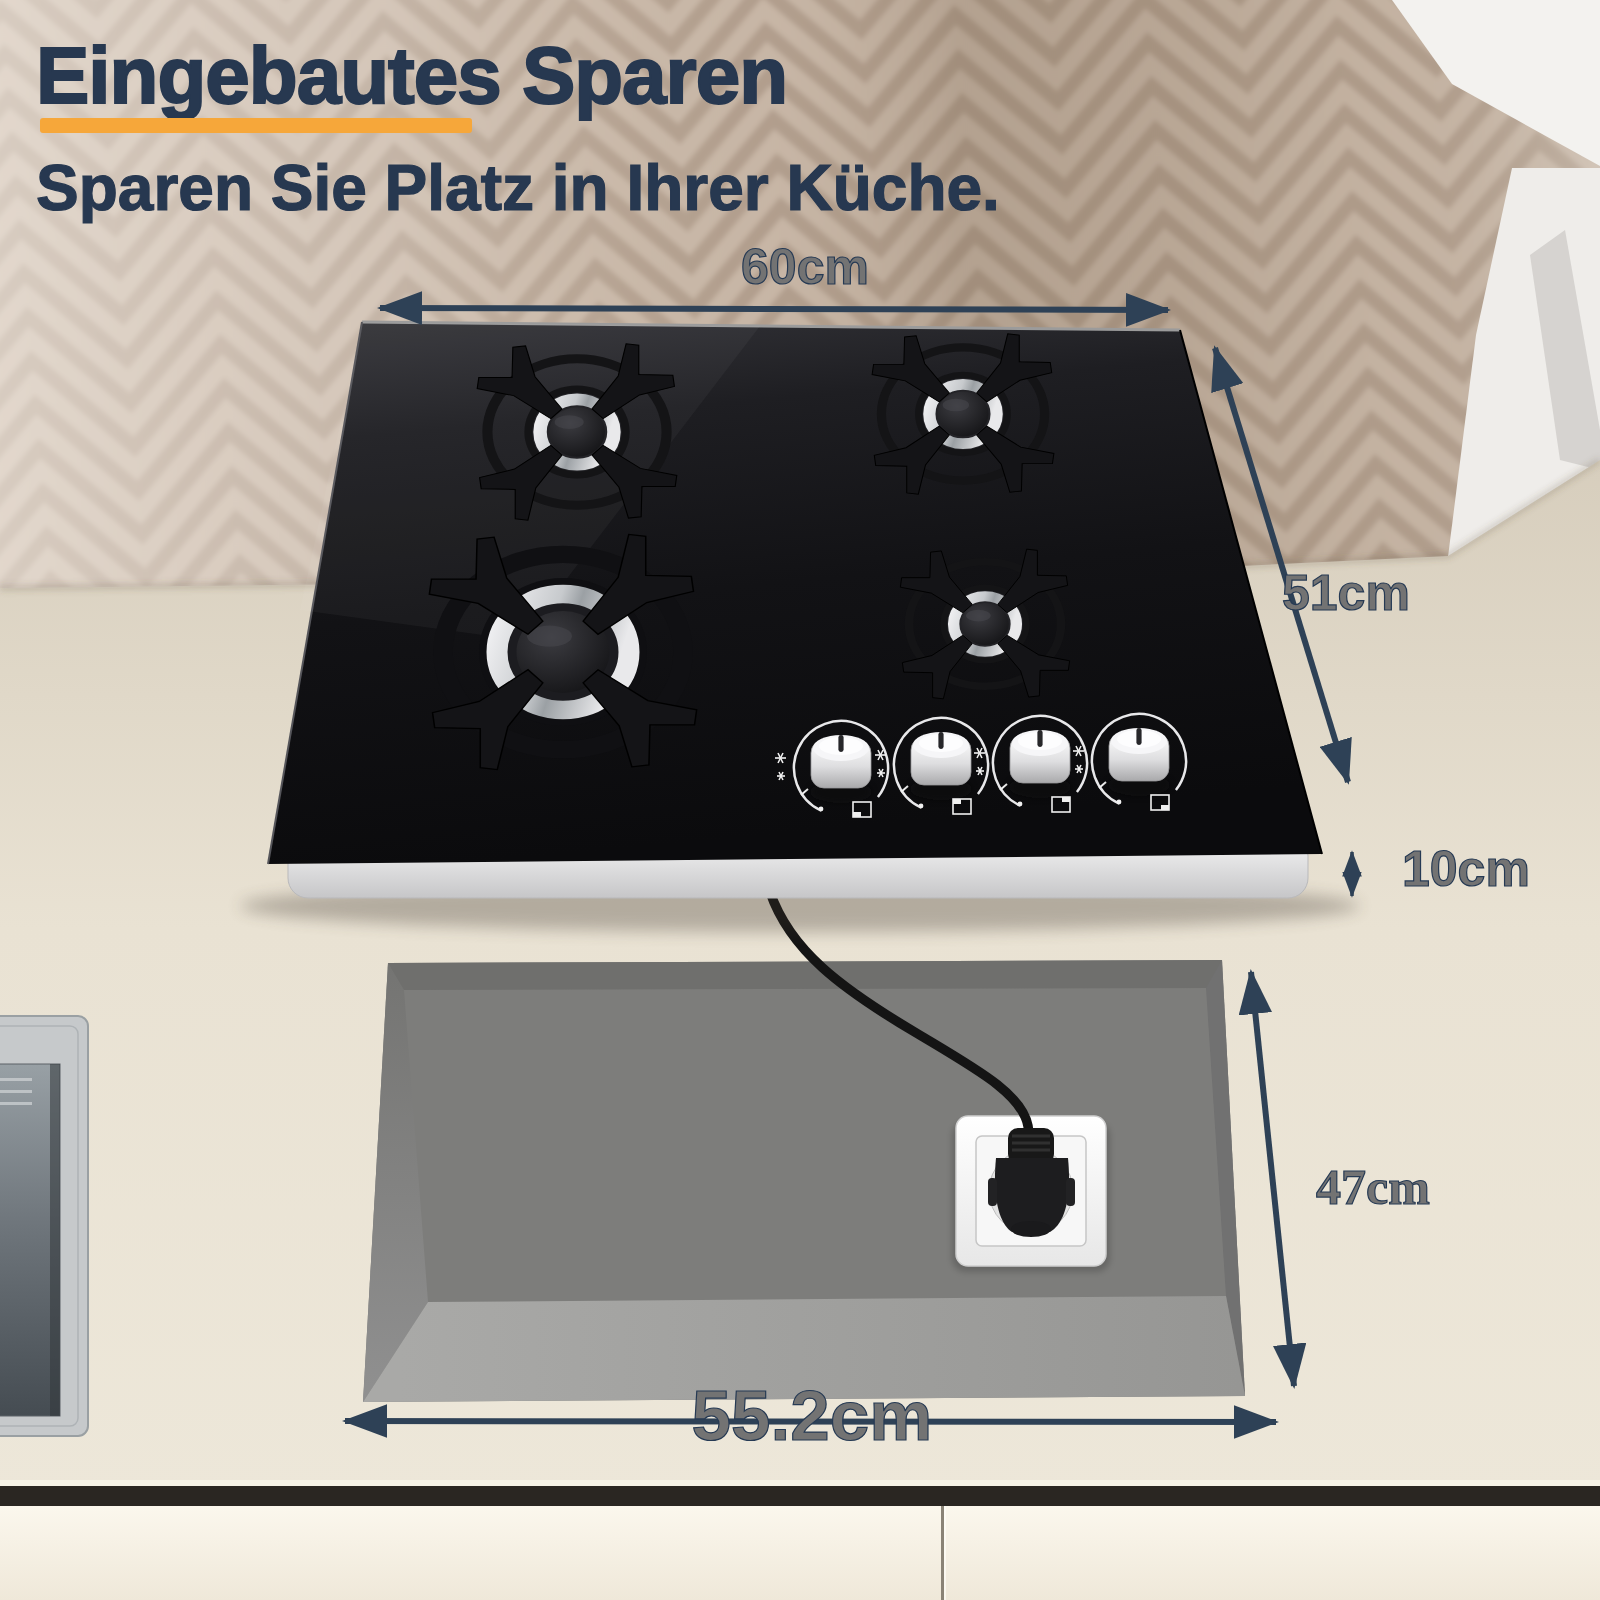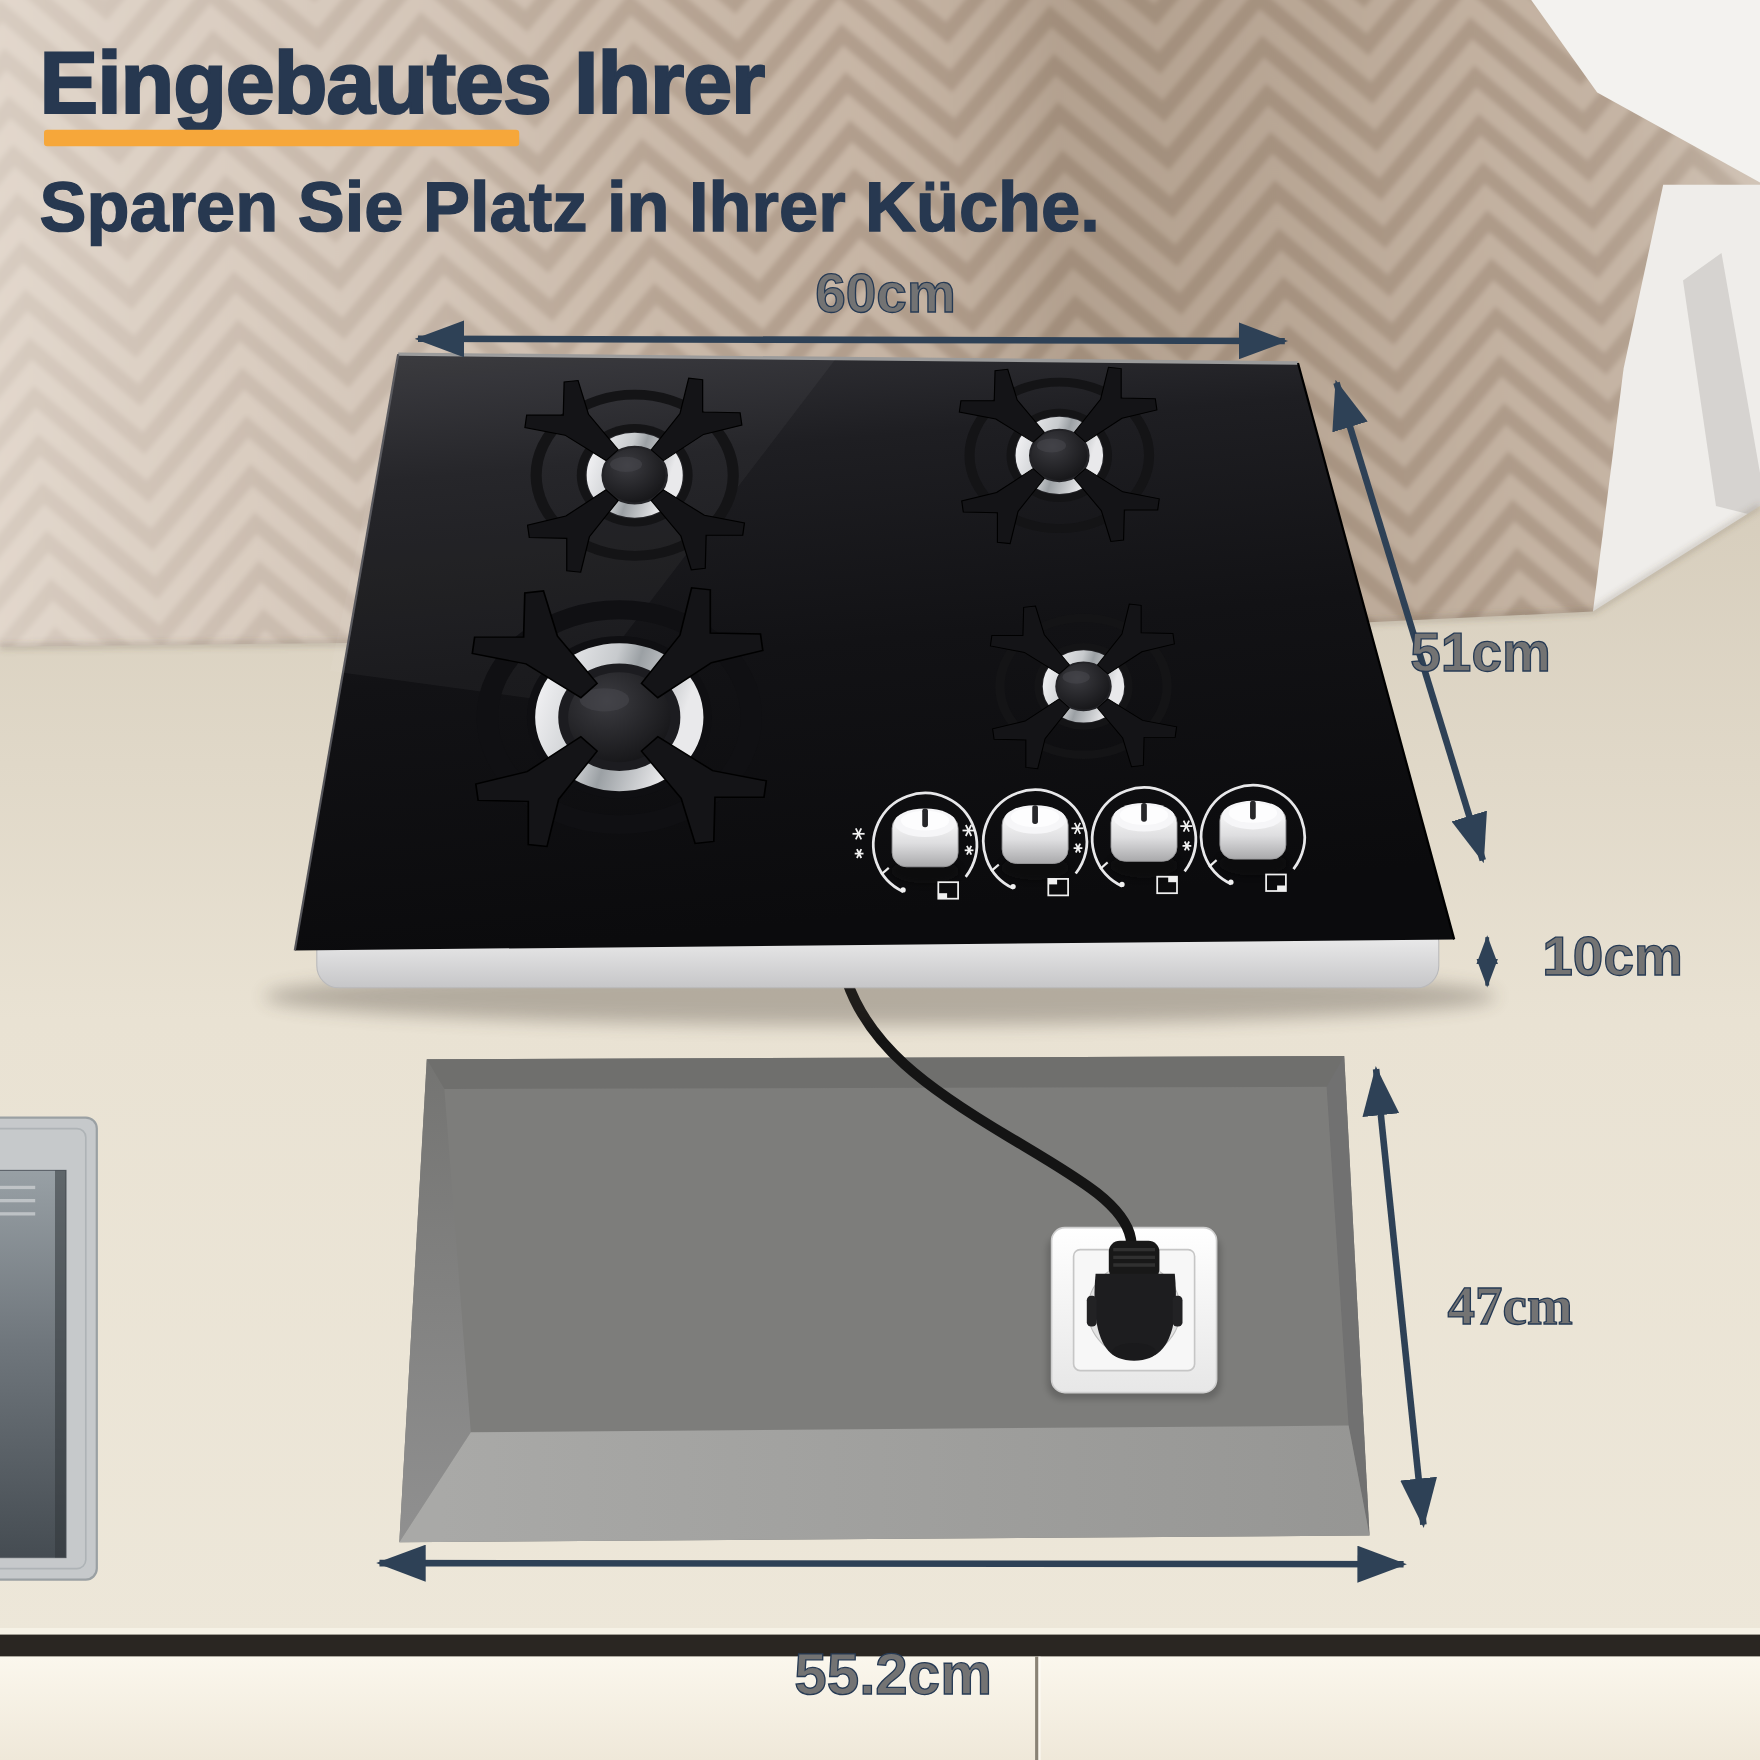--- a/index.html
+++ b/index.html
@@ -10,21 +10,21 @@
   .title{left:36px;top:36px;font-size:80px;letter-spacing:-1px;
          -webkit-text-stroke:2px #273850;color:#273850;}
   .underline{position:absolute;left:40px;top:118px;width:432px;height:15px;
              background:#f6a73a;border-radius:3px;}
   .subtitle{left:36px;top:156px;font-size:64px;-webkit-text-stroke:1.2px #273850;color:#273850;}
   .dim{font-size:50px;-webkit-text-stroke:1.2px #263a54;}
   .dim-60{left:805px;top:242px;transform:translateX(-50%);}
   .dim-51{left:1282px;top:568px;}
   .dim-10{left:1402px;top:844px;}
   .dim-47{left:1316px;top:1162px;font-family:Liberation Serif, serif;}
-  .dim-552{left:812px;top:1496px;transform:translateX(-50%);font-size:53px;text-align:right;}
+  .dim-552{left:812px;top:1380px;transform:translateX(-50%);font-size:71px;text-align:right;}
 </style>
 </head>
 <body>
 
 <div class="scene">
 
   <svg width="1600" height="1600" viewBox="0 0 1600 1600">
     <defs>
       <pattern id="hb" width="190" height="44" patternUnits="userSpaceOnUse" patternTransform="rotate(-5)">
         <rect width="190" height="44" fill="#c7b6a6"></rect>
@@ -270,21 +270,21 @@
         <path d="M7.5,0 L0,2.8 L7.5,5.6 Z" fill="#2e4156"></path>
       </marker>
     </defs>
     <line x1="380" y1="308" x2="1168" y2="310" stroke="#2e4156" stroke-width="6" marker-start="url(#ahS)" marker-end="url(#ahE)"></line>
     <line x1="1215" y1="348" x2="1348" y2="782" stroke="#2e4156" stroke-width="6" marker-start="url(#ahS)" marker-end="url(#ahE)"></line>
     <line x1="1352" y1="852" x2="1352" y2="896" stroke="#2e4156" stroke-width="3.5" marker-start="url(#ahS)" marker-end="url(#ahE)"></line>
     <line x1="1251" y1="972" x2="1294" y2="1386" stroke="#2e4156" stroke-width="6" marker-start="url(#ahS)" marker-end="url(#ahE)"></line>
     <line x1="345" y1="1421" x2="1276" y2="1422" stroke="#2e4156" stroke-width="6" marker-start="url(#ahS)" marker-end="url(#ahE)"></line>
   </svg>
 
-  <div class="txt title">Eingebautes Ihrer</div>
+  <div class="txt title">Eingebautes Sparen</div>
   <div class="underline"></div>
   <div class="txt subtitle">Sparen Sie Platz in Ihrer Küche.</div>
 
   <div class="txt dim dim-60">60cm</div>
   <div class="txt dim dim-51">51cm</div>
   <div class="txt dim dim-10">10cm</div>
   <div class="txt dim dim-47">47cm</div>
   <div class="txt dim dim-552">55.2cm</div>
 </div>
 

